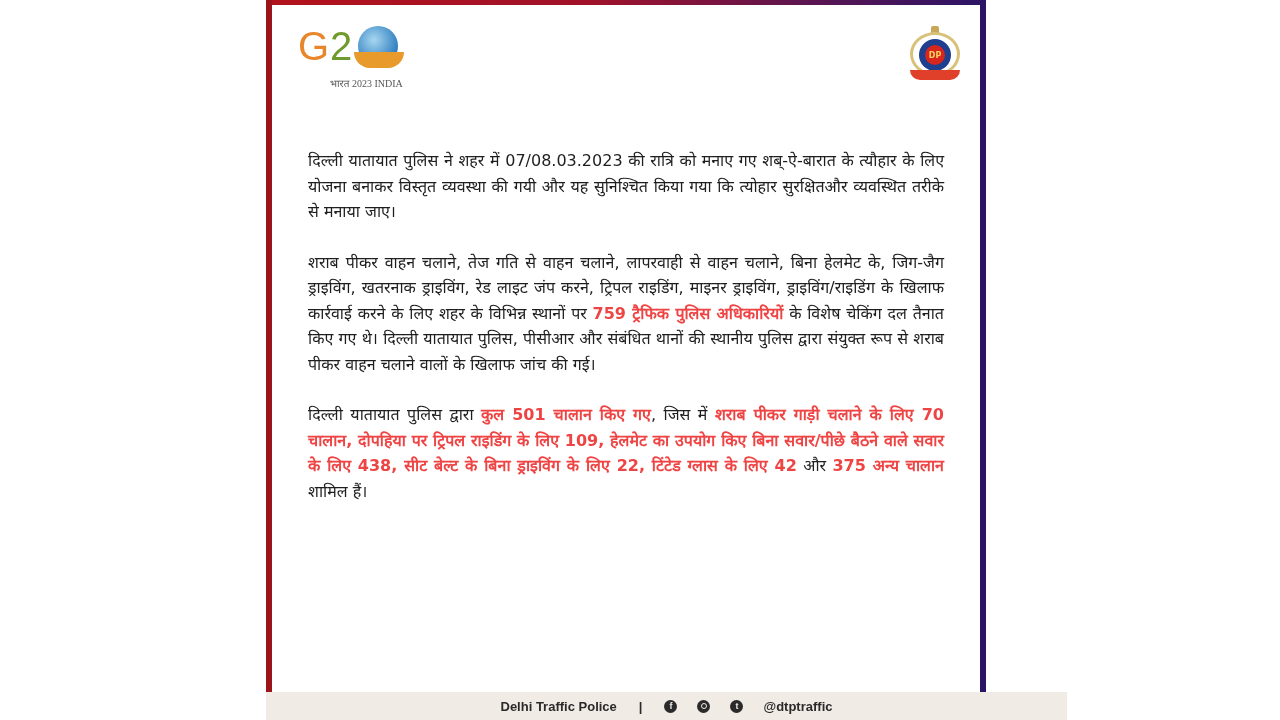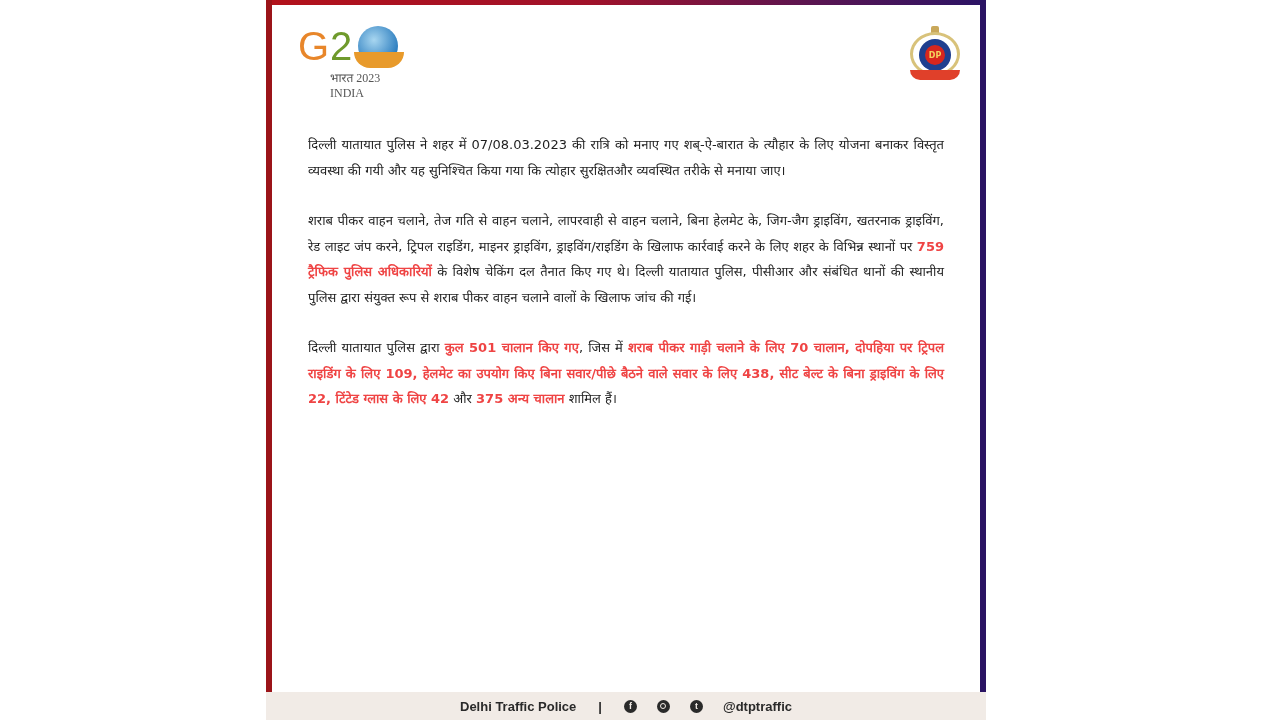--- a/index.html
+++ b/index.html
@@ -1,43 +1,43 @@
 <!DOCTYPE html>
 <html><head>
 <meta charset="utf-8">
 <style>
   html, body { margin:0; padding:0; }
   body { width:1280px; height:720px; background:#ffffff; position:relative; overflow:hidden; font-family:"DejaVu Sans", sans-serif; }
   .frame { position:absolute; left:266px; top:0; width:720px; height:720px; background:#ffffff; }
   .border-top { position:absolute; left:0; top:0; width:720px; height:5px; background:linear-gradient(90deg,#b3121b 0%,#a0122a 45%,#5c1550 75%,#2b1466 100%); }
   .border-left { position:absolute; left:0; top:0; width:6px; height:692px; background:#9b1419; }
   .border-right { position:absolute; right:0; top:0; width:6px; height:692px; background:#2a1463; }
-  .footer { position:absolute; left:0; top:692px; width:720px; height:28px; background:#f1ebe6; display:flex; align-items:center; justify-content:center; gap:20px; font-family:"Liberation Sans", sans-serif; font-size:13px; font-weight:bold; color:#2a2a2a; }
+  .footer { position:absolute; left:0; top:692px; width:801px; height:28px; background:#f1ebe6; display:flex; align-items:center; justify-content:center; gap:20px; font-family:"Liberation Sans", sans-serif; font-size:13px; font-weight:bold; color:#2a2a2a; }
   .footer .sep { margin:0 2px; }
   .soc { width:13px; height:13px; border-radius:50%; background:#2a2a2a; display:inline-flex; align-items:center; justify-content:center; color:#f1ebe6; font-size:9px; font-weight:bold; }
   .soc.insta { background:#2a2a2a; }
   .soc.insta::after { content:""; width:6px; height:6px; border:1.5px solid #f1ebe6; border-radius:50%; box-sizing:border-box; }
 
   .g20 { position:absolute; left:30px; top:24px; width:115px; height:64px; }
   .g20 .g { position:absolute; left:2px; top:0; font-family:"Liberation Sans", sans-serif; font-size:40px; font-weight:normal; color:#e8862a; letter-spacing:-2px; }
   .g20 .two { position:absolute; left:34px; top:0; font-family:"Liberation Sans", sans-serif; font-size:40px; color:#6f9a2c; }
   .g20 .globe { position:absolute; left:62px; top:2px; width:40px; height:40px; border-radius:50%; background:radial-gradient(circle at 40% 35%,#a8d6f0,#2e7fc0 70%); }
   .g20 .lotus { position:absolute; left:58px; top:28px; width:50px; height:16px; border-radius:0 0 25px 25px; background:#e89a2b; }
-  .g20 .sub { position:absolute; left:34px; top:45px; font-family:"Liberation Serif", serif; font-size:12px; color:#555; }
+  .g20 .sub { position:absolute; left:34px; top:52px; font-family:"Liberation Serif", serif; font-size:10px; color:#555; }
 
   .title { position:absolute; left:150px; top:30px; width:420px; text-align:center; color:#c4161c; font-family:"DejaVu Sans", sans-serif; font-weight:bold; font-size:25px; line-height:34px; }
 
   .emblem { position:absolute; left:640px; top:26px; width:58px; height:58px; }
   .emblem .wreath { position:absolute; left:4px; top:6px; width:50px; height:44px; border-radius:50%; border:3px solid #d8c27a; box-sizing:border-box; }
   .emblem .disk { position:absolute; left:13px; top:13px; width:32px; height:32px; border-radius:50%; background:#1f3f8f; }
   .emblem .inner { position:absolute; left:19px; top:19px; width:20px; height:20px; border-radius:50%; background:#d7261e; color:#f4d35e; font-size:8px; display:flex; align-items:center; justify-content:center; font-weight:bold; }
   .emblem .crown { position:absolute; left:25px; top:0; width:8px; height:9px; background:#c9a85a; border-radius:2px; }
   .emblem .ribbon { position:absolute; left:4px; top:44px; width:50px; height:10px; background:#e0402a; border-radius:0 0 20px 20px; }
 
-  .body { position:absolute; left:42px; top:132px; width:636px; color:#1e1e1e; font-family:"DejaVu Sans", sans-serif; font-size:13px; line-height:25.5px; }
+  .body { position:absolute; left:42px; top:148px; width:636px; color:#1e1e1e; font-family:"DejaVu Sans", sans-serif; font-size:16px; line-height:25.5px; }
   .body p { margin:0 0 25px 0; text-align:justify; }
   .body b { font-weight:bold; color:#ef4444; }
 </style>
 </head>
 <body>
 
 <div class="frame">
   <div class="border-top"></div>
   <div class="border-left"></div>
   <div class="border-right"></div>

